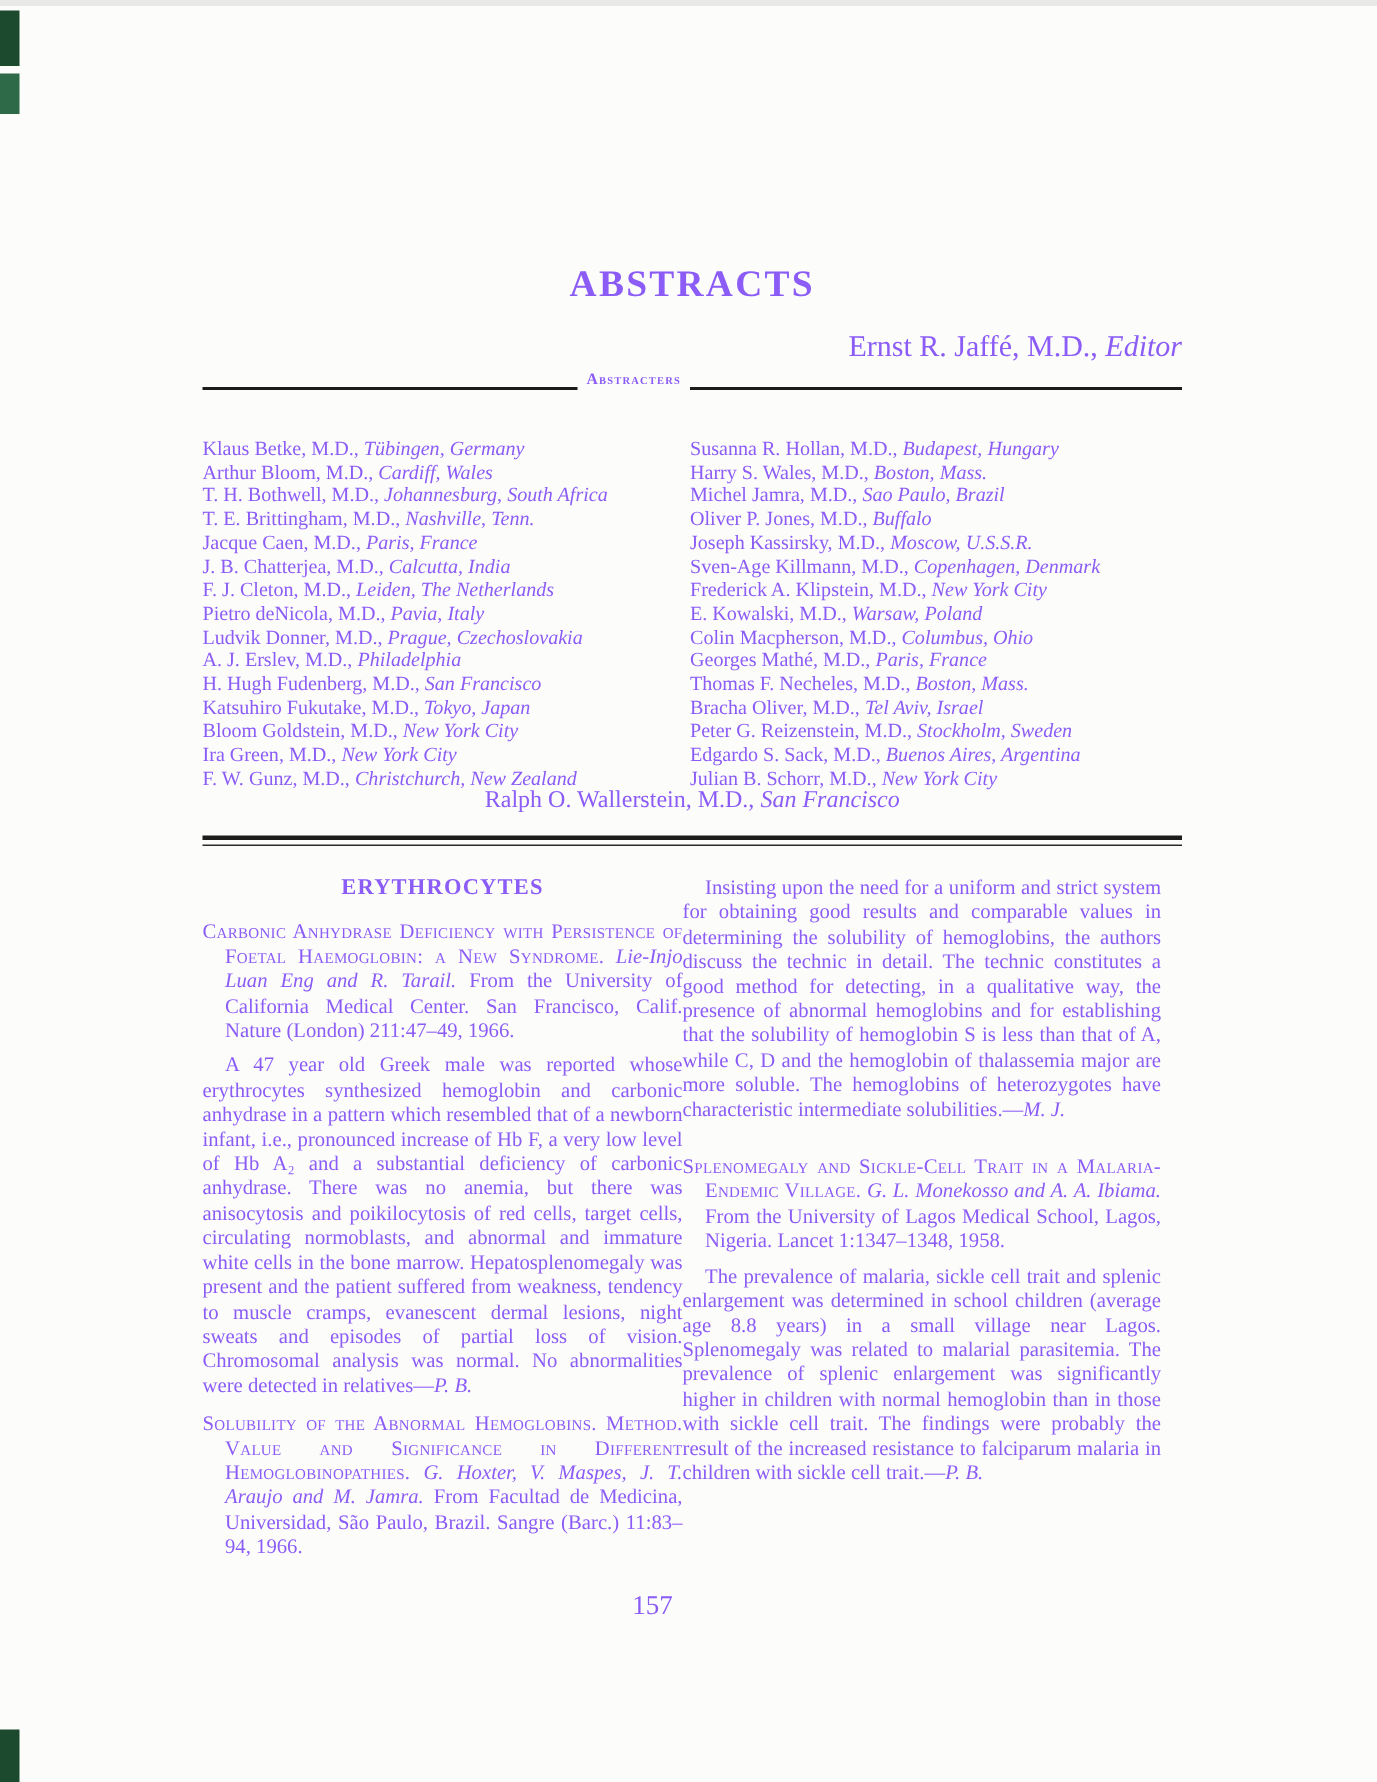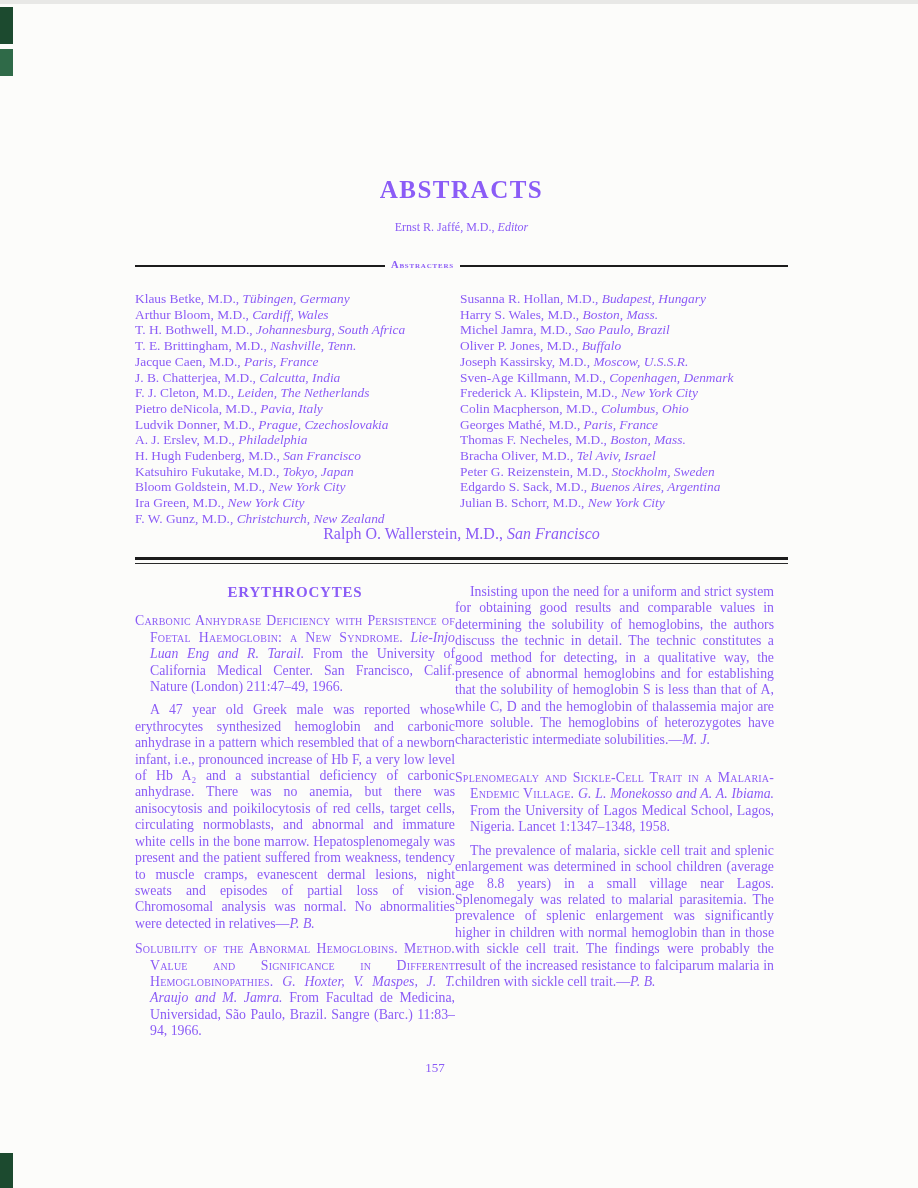--- a/index.html
+++ b/index.html
@@ -21,28 +21,28 @@
   .mark-c { top: 1149px; width: 13px; height: 39px; background: #1c4a2f; }
 
   
   .title {
     position: absolute; top: 172px; left: 135px; width: 653px;
     margin: 0; text-align: center;
     font-size: 25px; font-weight: 700; letter-spacing: 1.5px;
   }
   .editor-line {
     position: absolute; top: 216px; left: 135px; width: 653px;
-    text-align: center; font-size: 12px;
+    text-align: right; font-size: 20px;
   }
   .editor-line em { font-style: italic; }
 
   
   .divider {
-    position: absolute; top: 256px; left: 135px; width: 653px;
-    display: flex; align-items: center;
+    position: absolute; top: 245px; left: 135px; width: 653px;
+    display: flex; align-items: flex-end;
   }
   .divider .rule { height: 2px; background: #1c1c1c; }
   .divider .rule.left  { width: 250px; }
   .divider .rule.right { flex: 1; }
   .divider-label {
     padding: 0 6px;
     font-size: 10.5px; font-weight: 700; letter-spacing: 0.8px;
     font-variant: small-caps; text-transform: none;
     transform: translateY(-1px);
   }
@@ -89,21 +89,21 @@
     padding-left: 15px; text-indent: -15px;
     margin-bottom: 7px;
   }
   .citation .sc { font-variant: small-caps; letter-spacing: 0.2px; }
   .citation em, .para em { font-style: italic; }
   .para { text-indent: 15px; margin-bottom: 9px; }
   .gap-top { margin-top: 22px; }
 
   .page-number {
     position: absolute; top: 1056px; left: 135px; width: 600px;
-    text-align: center; font-size: 13px;
+    text-align: center; font-size: 18px;
   }
 </style>
 </head>
 <body>
 
 <div class="page">
 
   <div class="edge-mark mark-a"></div>
   <div class="edge-mark mark-b"></div>
   <div class="edge-mark mark-c"></div>
@@ -140,20 +140,21 @@
       <div><span>F. W. Gunz, M.D.,</span> <em>Christchurch, New Zealand</em></div>
     </div>
     <div class="col col-right">
       <div><span>Susanna R. Hollan, M.D.,</span> <em>Budapest, Hungary</em></div>
       <div><span>Harry S. Wales, M.D.,</span> <em>Boston, Mass.</em></div>
       <div><span>Michel Jamra, M.D.,</span> <em>Sao Paulo, Brazil</em></div>
       <div><span>Oliver P. Jones, M.D.,</span> <em>Buffalo</em></div>
       <div><span>Joseph Kassirsky, M.D.,</span> <em>Moscow, U.S.S.R.</em></div>
       <div><span>Sven-Age Killmann, M.D.,</span> <em>Copenhagen, Denmark</em></div>
       <div><span>Frederick A. Klipstein, M.D.,</span> <em>New York City</em></div>
+      <div><span>E. Kowalski, M.D.,</span> <em>Warsaw, Poland</em></div>
       <div><span>Colin Macpherson, M.D.,</span> <em>Columbus, Ohio</em></div>
       <div><span>Georges Mathé, M.D.,</span> <em>Paris, France</em></div>
       <div><span>Thomas F. Necheles, M.D.,</span> <em>Boston, Mass.</em></div>
       <div><span>Bracha Oliver, M.D.,</span> <em>Tel Aviv, Israel</em></div>
       <div><span>Peter G. Reizenstein, M.D.,</span> <em>Stockholm, Sweden</em></div>
       <div><span>Edgardo S. Sack, M.D.,</span> <em>Buenos Aires, Argentina</em></div>
       <div><span>Julian B. Schorr, M.D.,</span> <em>New York City</em></div>
     </div>
   </div>
 

